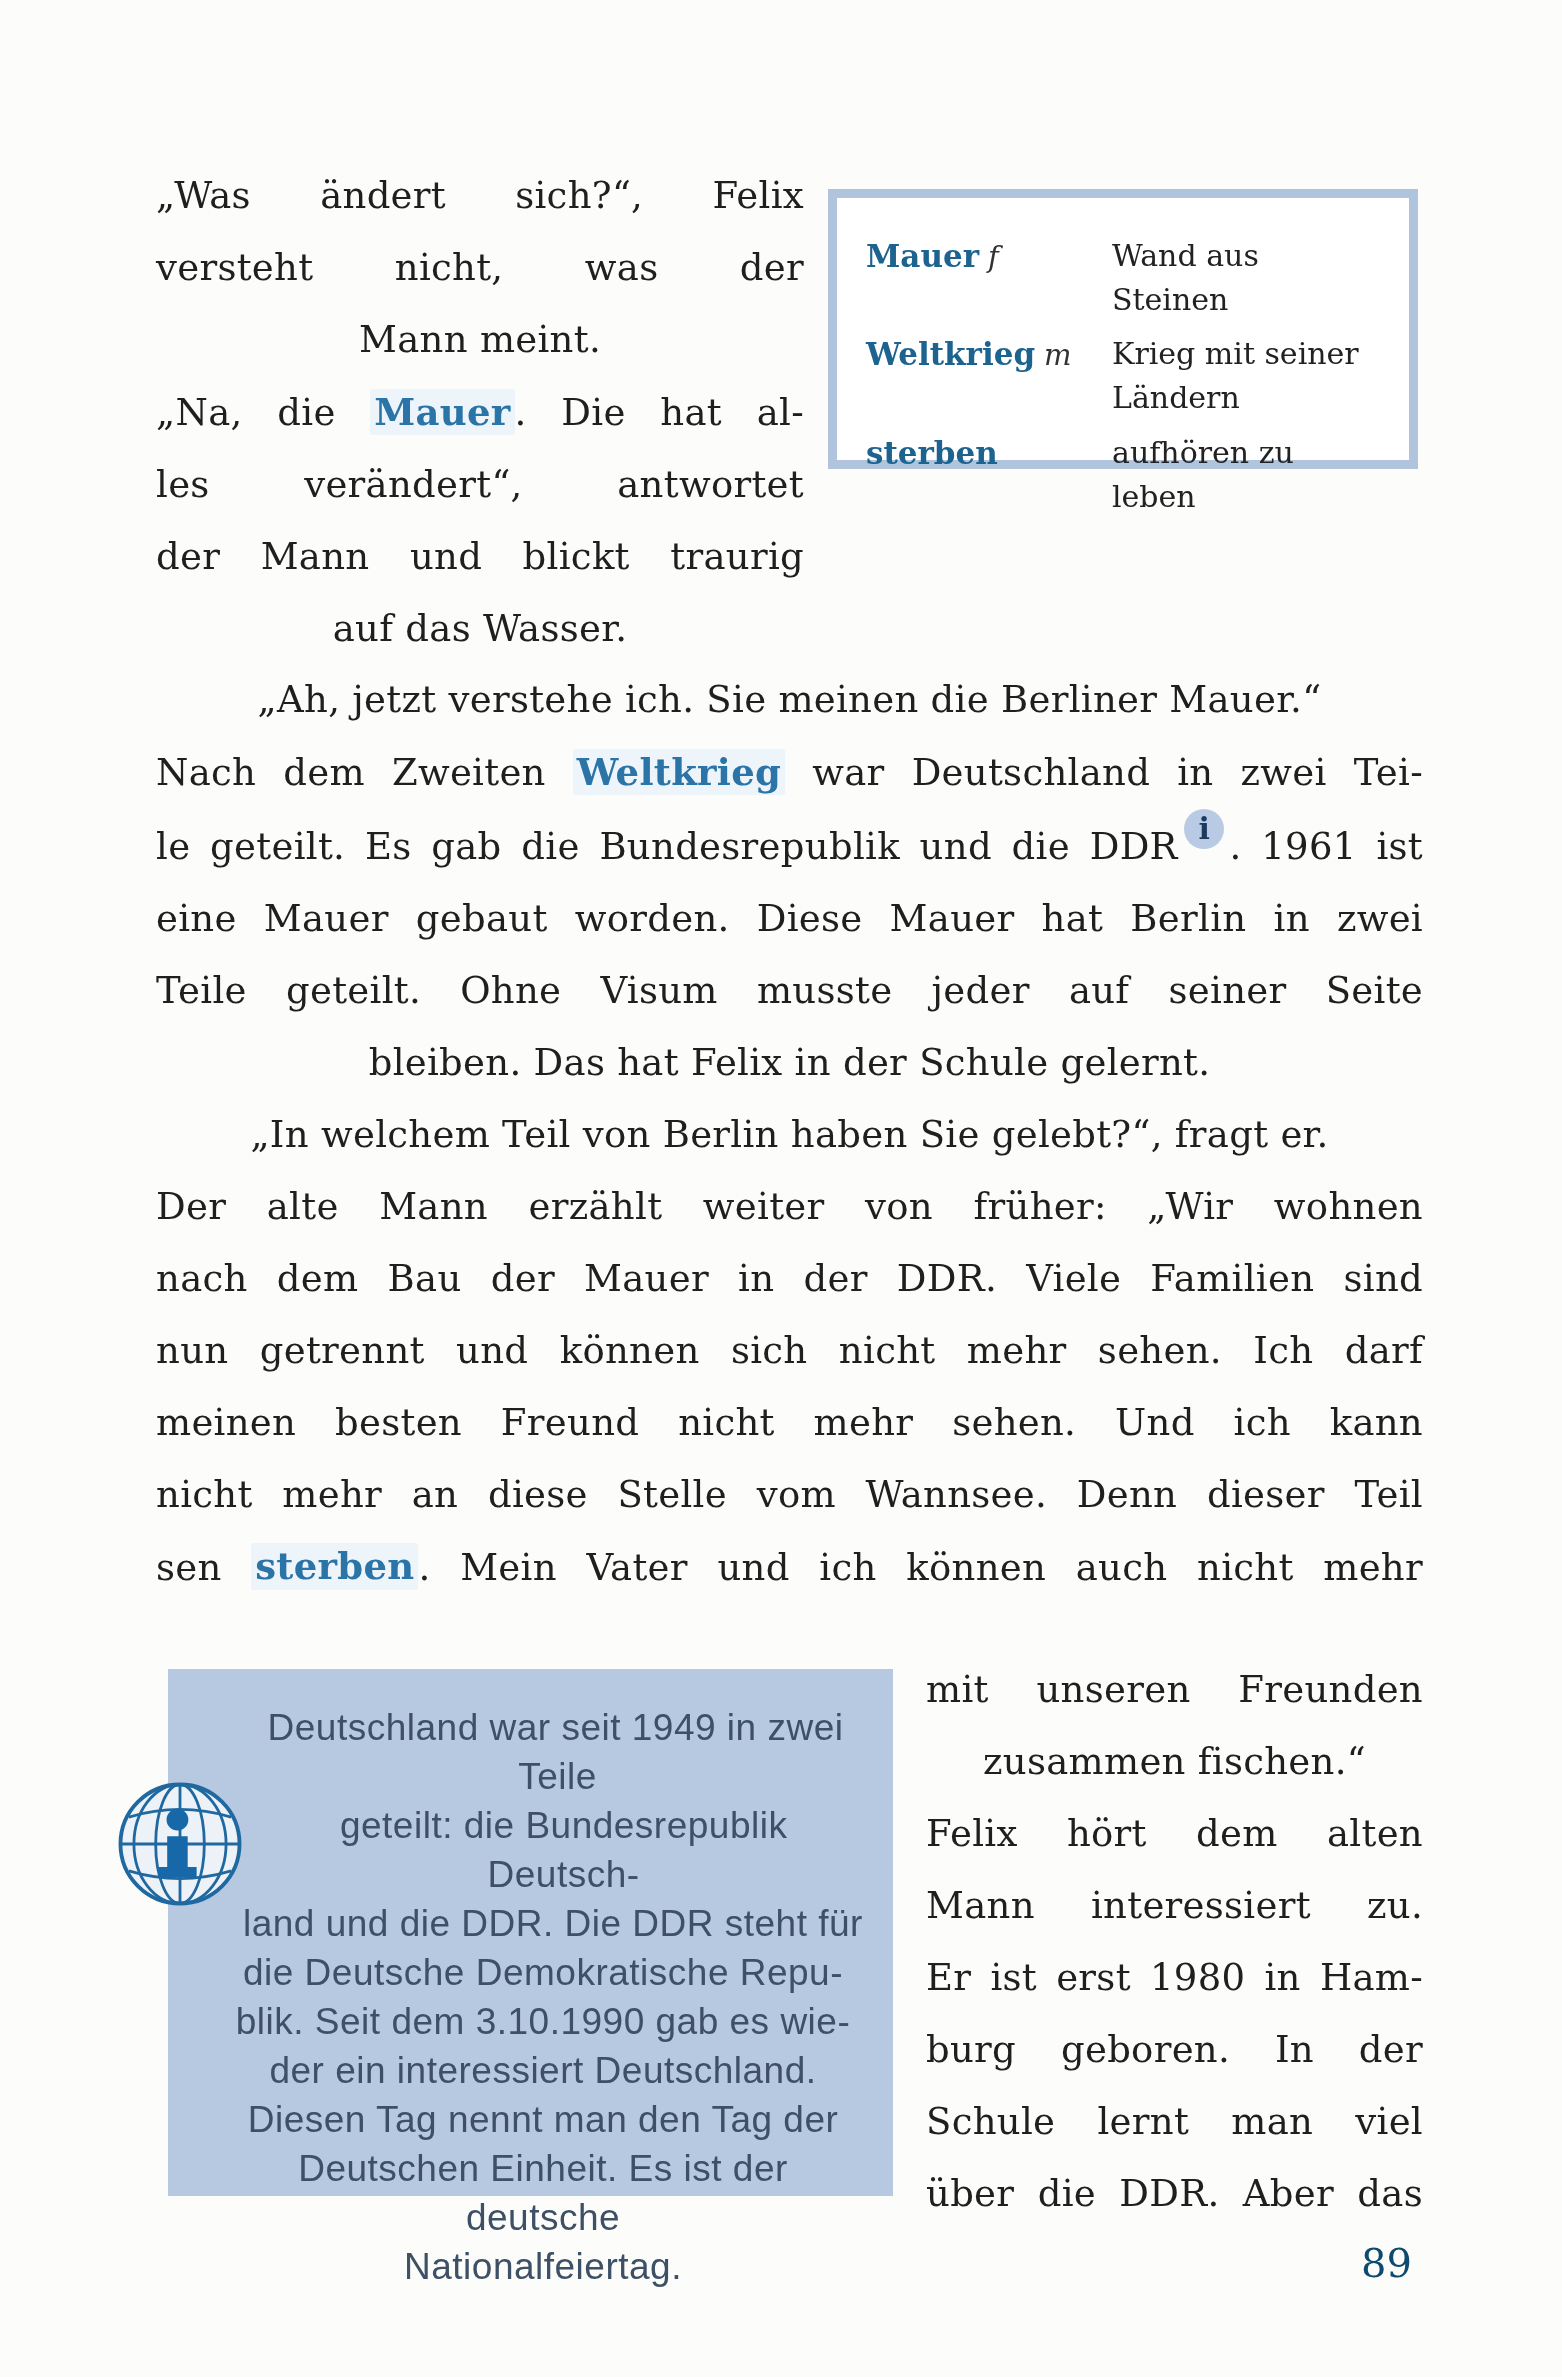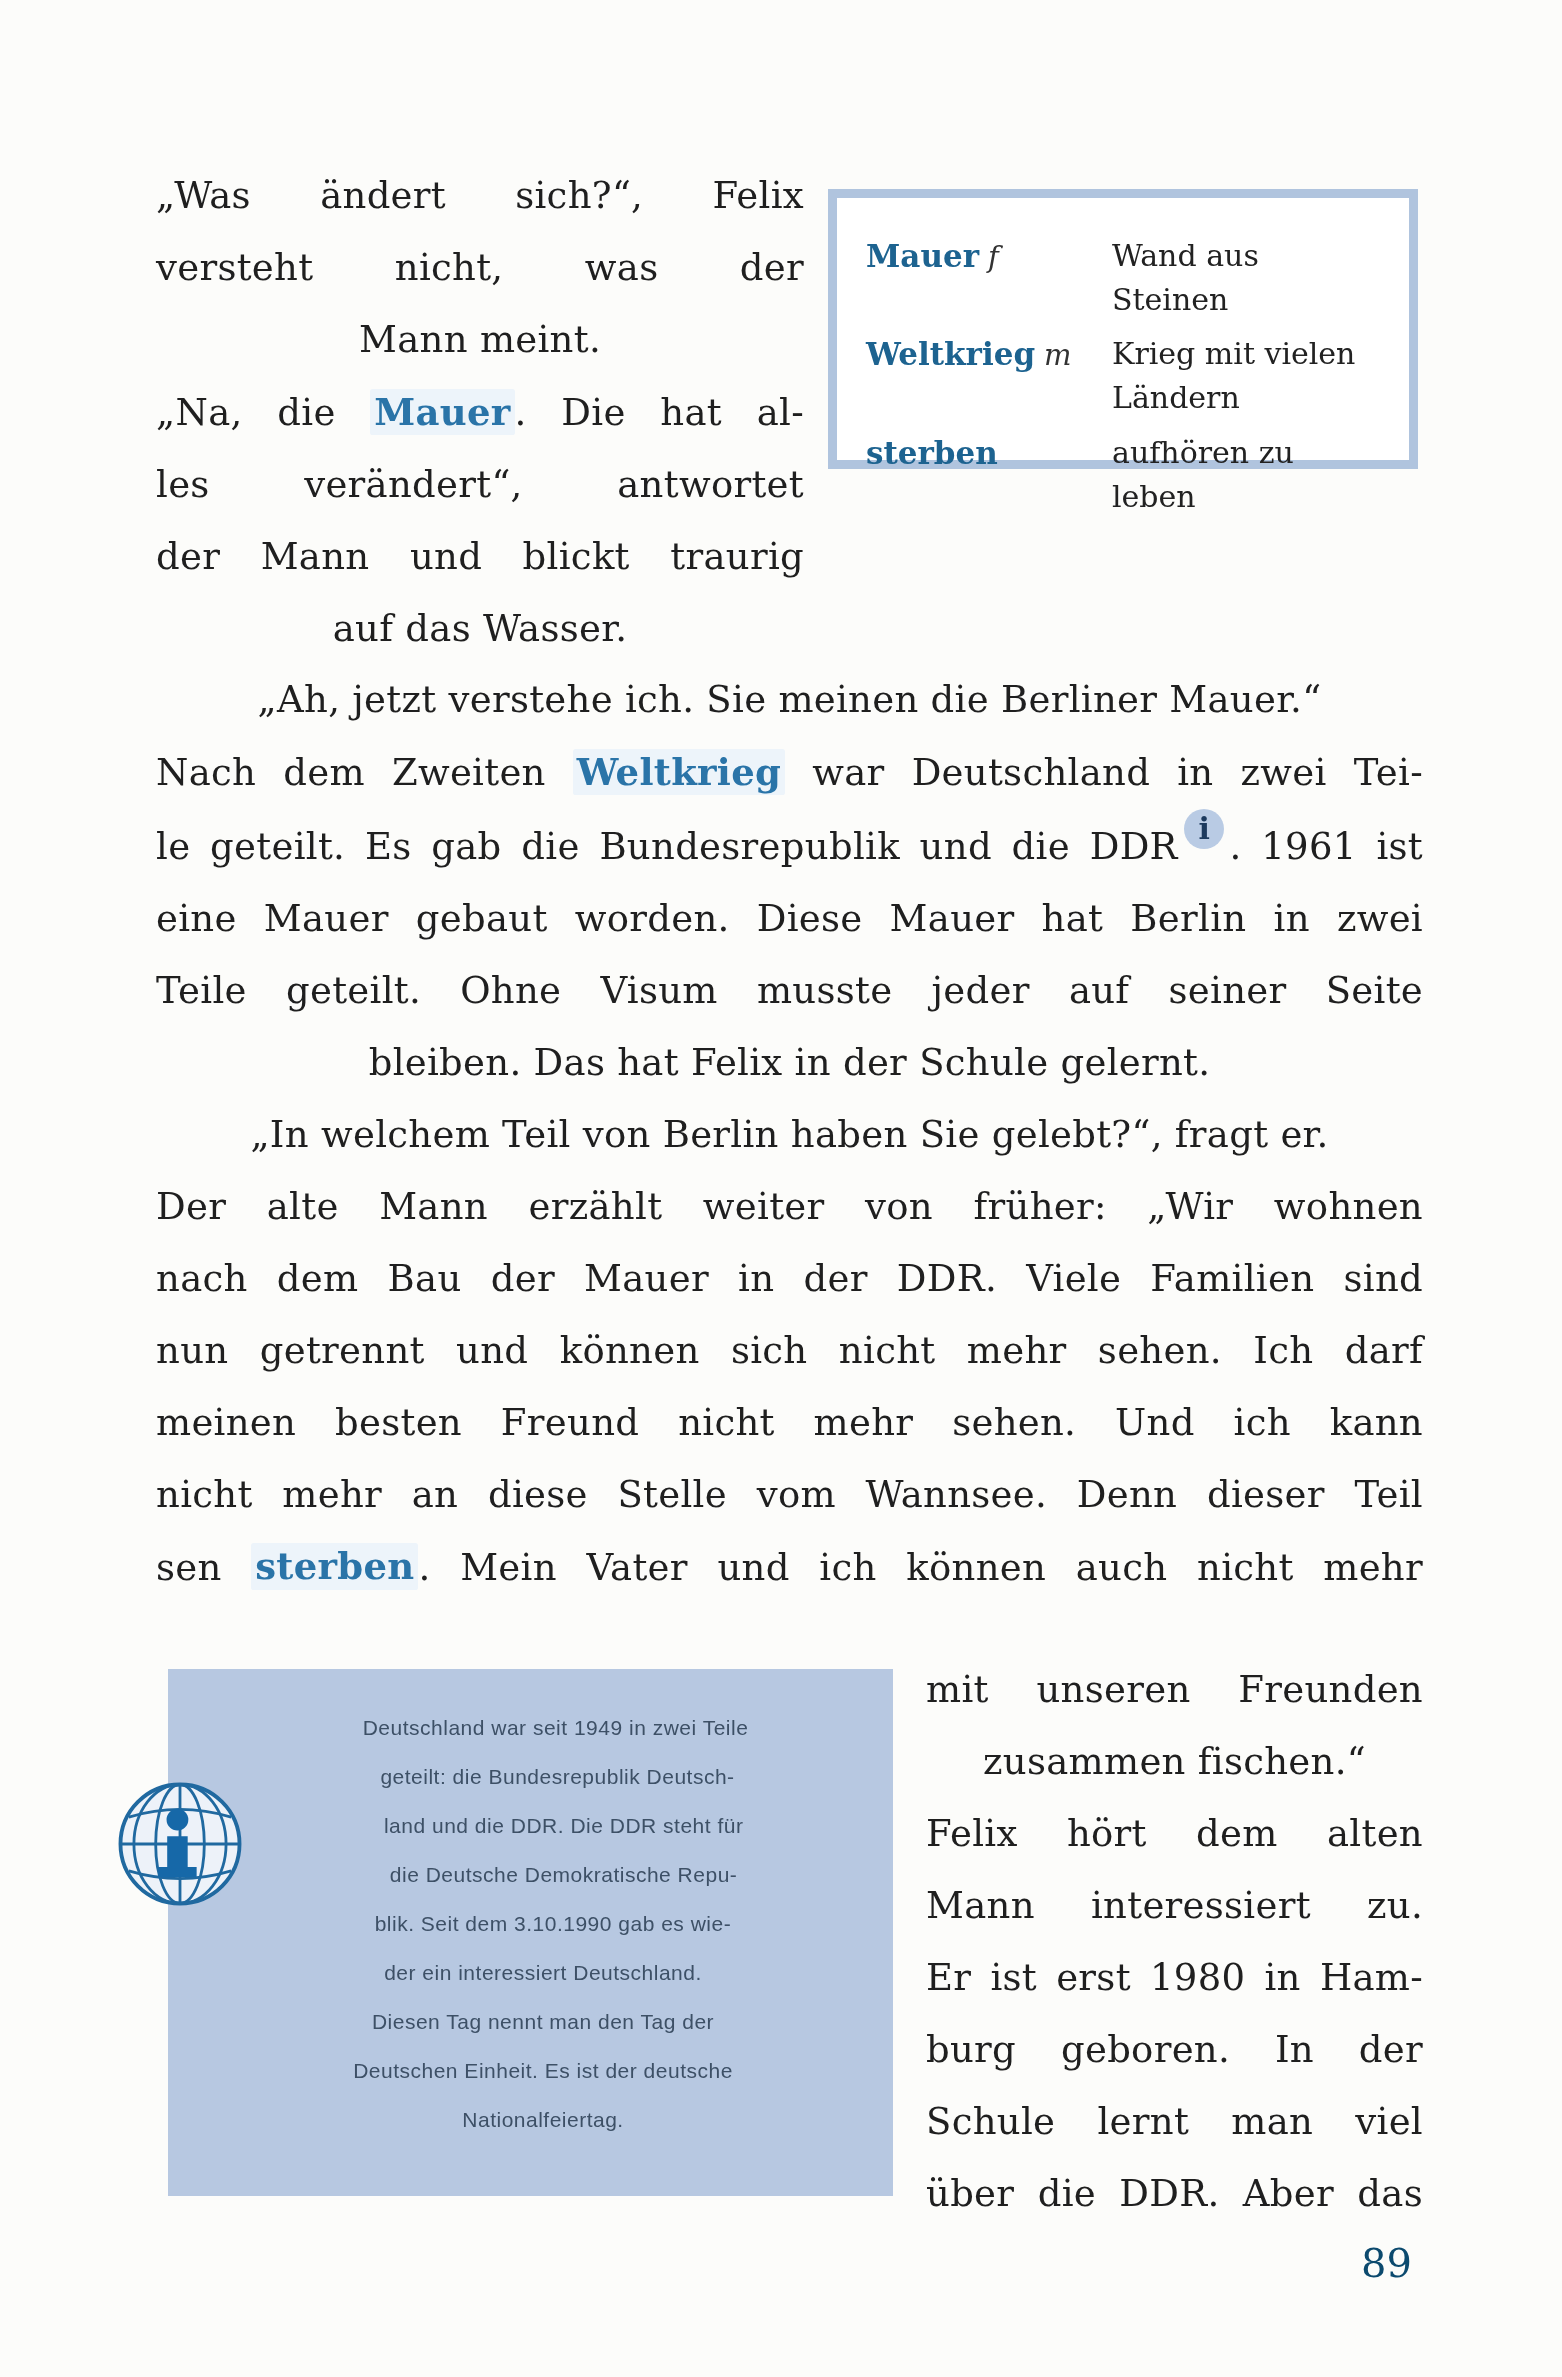--- a/index.html
+++ b/index.html
@@ -41,21 +41,21 @@
   .vocab-def .pl { white-space:nowrap; }
   
   .main-block { position:absolute; left:156px; top:664px; width:1267px; }
   
   .info-box {
     position:absolute; left:168px; top:1669px; width:725px; height:527px;
     box-sizing:border-box; background:#b7c8e1;
     padding:34px 26px 0 27px;
     font-family:"Liberation Sans", sans-serif; color:#3d5066;
   }
-  .info-box .tl { font-size:21px; line-height:49px; letter-spacing:0.5px; white-space:normal;margin-left:24px; }
+  .info-box .tl { font-size:37px; line-height:49px; letter-spacing:0.5px; white-space:normal;margin-left:24px; }
   .globe-spacer {
     float:left; width:78px; height:234px;
     shape-outside:circle(81px at -15.6px 141px);
   }
   .info-lines .tl:first-child { text-indent:25px; }
   .globe-icon {
     position:absolute; left:-52px; top:111px; width:128px; height:128px;
   }
   
   .right-col { position:absolute; left:926px; top:1654px; width:497px; }
@@ -84,21 +84,21 @@
     <div class="vocab-entry">
       <div class="vocab-term-cell"><span class="vocab-term">Mauer</span><span class="vocab-gender">f</span></div>
       <div class="vocab-def">
           <div class="pl">Wand aus</div>
           <div class="pl">Steinen</div>
         </div>
     </div>
     <div class="vocab-entry">
       <div class="vocab-term-cell"><span class="vocab-term">Weltkrieg</span><span class="vocab-gender">m</span></div>
       <div class="vocab-def">
-          <div class="pl">Krieg mit vielen</div>
+          <div class="pl">Krieg mit seiner</div>
           <div class="pl">Ländern</div>
         </div>
     </div>
     <div class="vocab-entry">
       <div class="vocab-term-cell"><span class="vocab-term">sterben</span><span class="vocab-gender"></span></div>
       <div class="vocab-def">
           <div class="pl">aufhören zu</div>
           <div class="pl">leben</div>
         </div>
     </div>

